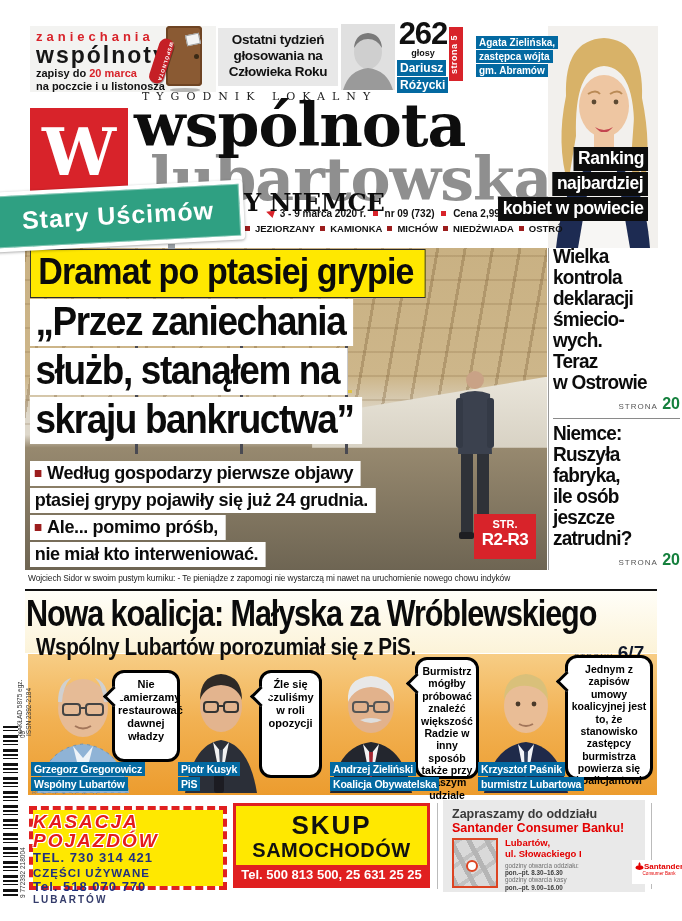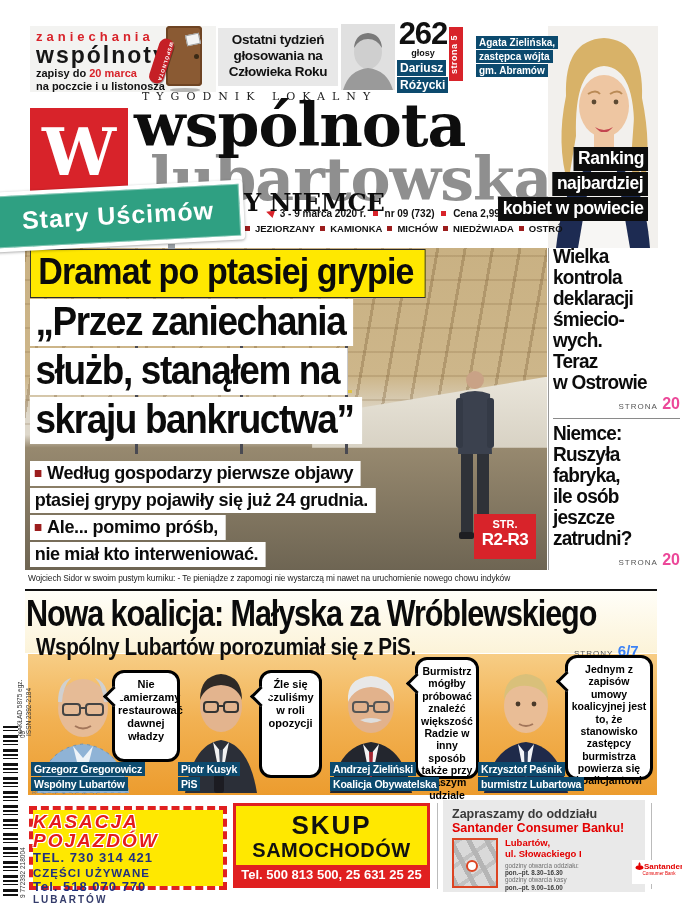--- a/index.html
+++ b/index.html
@@ -22,21 +22,21 @@
              color:#fff;font-size:5px;font-weight:700;writing-mode:vertical-rl;text-align:center;letter-spacing:1px;box-shadow:1px 1px 0 rgba(0,0,0,.3);}
   .door-shadow{position:absolute;left:18px;top:64px;width:30px;height:4px;background:rgba(0,0,0,.25);border-radius:50%;}
 
   
   .votebox{left:218px;top:28px;width:120px;height:58px;background:#e8e8e8;text-align:center;padding-top:4px;box-sizing:border-box;}
   .votebox div{font-size:13.5px;font-weight:800;line-height:16px;letter-spacing:-0.3px;}
   .photo-dariusz{left:341px;top:24px;width:54px;height:66px;background:#e3e3e3;}
   .votes-count{left:393px;top:16px;width:60px;font-size:31px;font-weight:800;letter-spacing:-1px;text-align:center;}
   .votes-label{left:393px;top:48px;width:60px;font-size:9px;font-weight:700;text-align:center;}
   .votes-names{left:397px;top:60px;}
-  .black-strip{display:table;background:#0c4a6e;color:#fff;font-weight:700;padding:1px 3px;margin-bottom:1px;}
+  .black-strip{display:table;background:#0369a1;color:#fff;font-weight:700;padding:1px 3px;margin-bottom:1px;}
   .votes-names .black-strip{font-size:12px;}
   .tab{background:#d8232a;color:#fff;font-size:9px;font-weight:700;writing-mode:vertical-rl;transform:rotate(180deg);
        text-align:center;letter-spacing:0.5px;}
   .tab5{left:449px;top:27px;width:14px;height:54px;}
   .tab3{left:626px;top:27px;width:14px;height:54px;}
   .deputy{left:476px;top:36px;z-index:4;}
   .deputy .black-strip{font-size:10px;}
   .photo-woman{left:548px;top:26px;width:110px;height:222px;background:#f1efec;z-index:1;}
 
   
@@ -92,34 +92,34 @@
   .strbox .s1{font-size:11px;font-weight:700;margin-top:4px;}
   .strbox .s2{font-size:17px;font-weight:800;letter-spacing:-0.5px;}
   .caption{left:28px;top:573px;width:518px;font-size:8.4px;color:#222;letter-spacing:-0.1px;}
 
   
   .vline{left:548px;top:248px;width:1px;height:322px;background:#9a9a9a;}
   .rcol{left:553px;top:246px;width:127px;}
   .rcol .big{font-size:20px;font-weight:800;letter-spacing:-0.8px;line-height:21px;transform:scaleX(.95);transform-origin:0 0;color:#0c0c0c;}
   .pageref{text-align:right;margin-top:2px;}
   .pageref .lbl{font-size:8px;letter-spacing:1px;color:#555;}
-  .pageref .num{font-size:16px;font-weight:700;color:#ec4899;margin-top:44px;}
+  .pageref .num{font-size:16px;font-weight:700;color:#15803d;margin-top:44px;}
   .rdiv{border:0;border-top:1px solid #8a8a8a;margin:5px 0 4px;}
   .redword{color:#d8232a;}
 
   
   .corule{left:25px;top:589px;width:632px;height:2px;background:#111;}
   .cobg{left:25px;top:591px;width:632px;height:62px;background:linear-gradient(180deg,#fffef8,#fcf3d8);z-index:0;}
   .co-headline{left:26px;top:593px;font-size:36px;font-weight:800;letter-spacing:-1.3px;white-space:nowrap;
                transform:scaleX(.85);transform-origin:0 0;color:#0b0b0b;z-index:1;}
   .co-sub{left:36px;top:634px;font-size:23px;font-weight:800;letter-spacing:-0.5px;white-space:nowrap;
           transform:scaleX(.9);transform-origin:0 0;color:#0c0c0c;z-index:1;}
   .co-pages{left:574px;top:642px;z-index:1;}
   .co-pages .lbl{font-size:8px;letter-spacing:1px;color:#555;}
-  .co-pages .num{font-size:15px;font-weight:700;color:#3b82f6;}
+  .co-pages .num{font-size:19px;font-weight:700;color:#0f172a;}
   .costrip{left:28px;top:654px;width:629px;height:141px;background:linear-gradient(180deg,#f7cd85 0%,#f2b254 45%,#ec9c2e 100%);z-index:0;}
   .pphoto{z-index:1;}
   .nameblock{z-index:3;}
   .nameblock .black-strip{font-size:10.5px;letter-spacing:-0.2px;}
   .bubble{background:#fff;border:3px solid #000;border-radius:12px;color:#000;font-weight:700;text-align:center;
           padding:5px 3px;box-sizing:border-box;z-index:2;line-height:1.18;}
   .bubble::before{content:"";position:absolute;left:-9px;top:16px;width:12px;height:12px;background:#fff;
           border-left:3px solid #000;border-bottom:3px solid #000;transform:rotate(45deg);}
   .b1{left:112px;top:670px;width:68px;height:92px;font-size:11px;}
   .b2{left:259px;top:670px;width:63px;height:108px;font-size:11px;}

